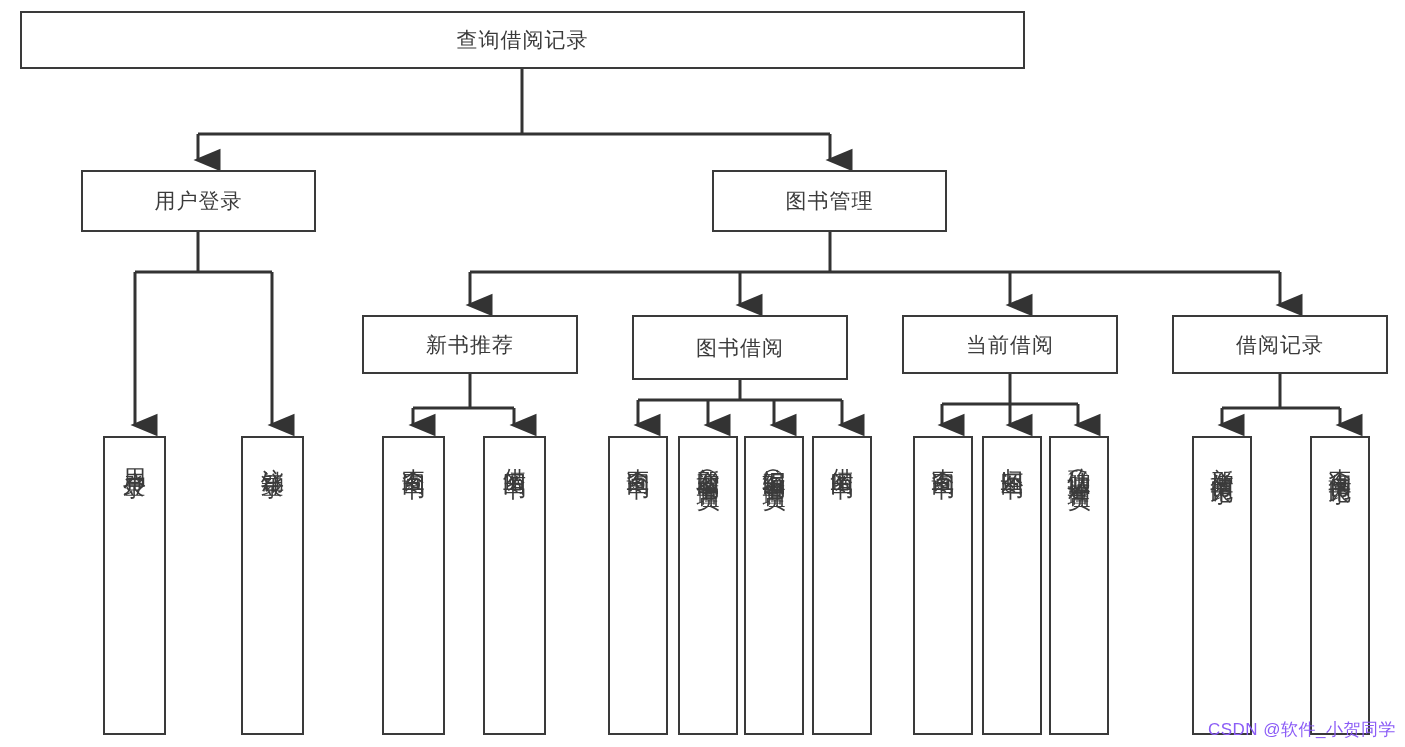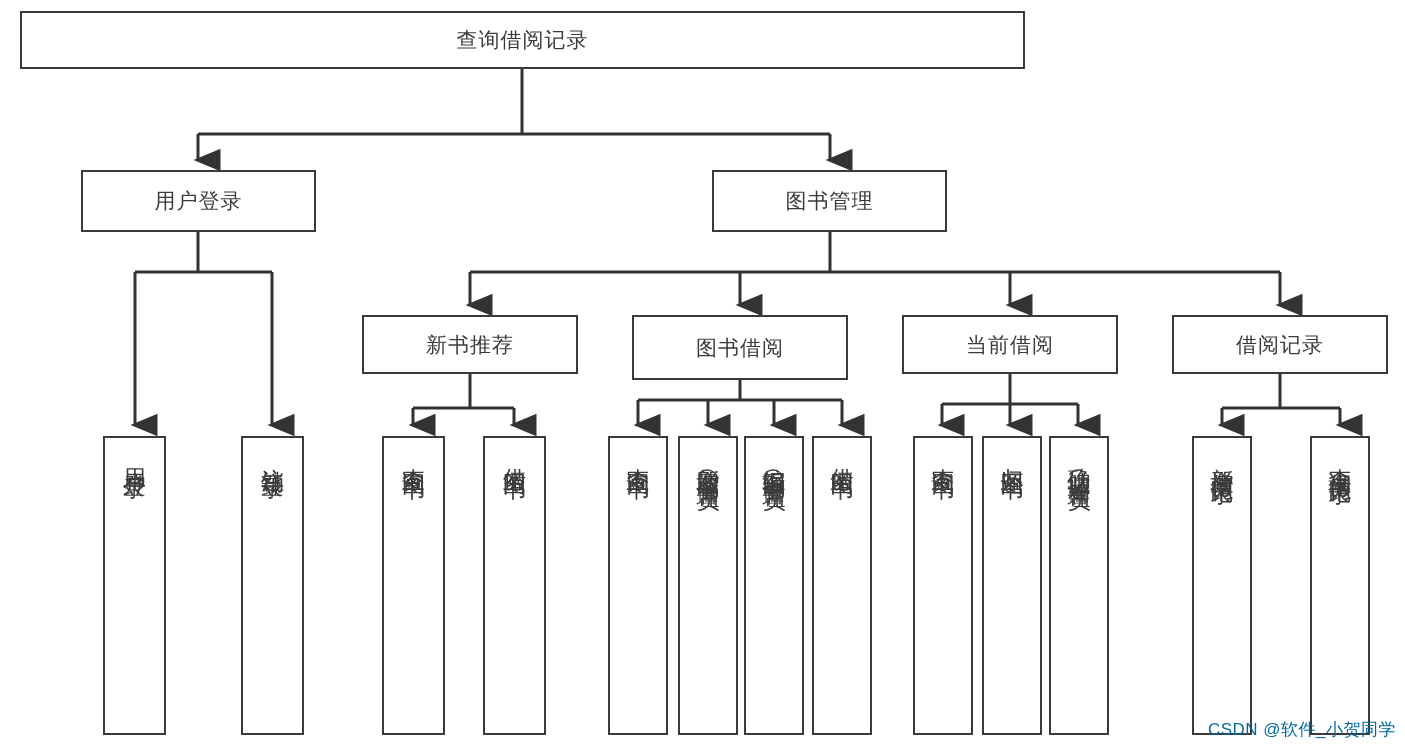--- a/index.html
+++ b/index.html
@@ -54,21 +54,21 @@
     letter-spacing: 3px;
     line-height: 1;
     white-space: normal;
     max-height: 100%;
   }
   #watermark {
     position: absolute;
     right: 9px;
     bottom: 6px;
     font-size: 17px;
-    color: #0369a1;
+    color: #8b5cf6;
     letter-spacing: 0.5px;
     z-index: 5;
     white-space: nowrap;
   }
 </style>
 </head>
 <body>
 
 <div id="canvas">
 

